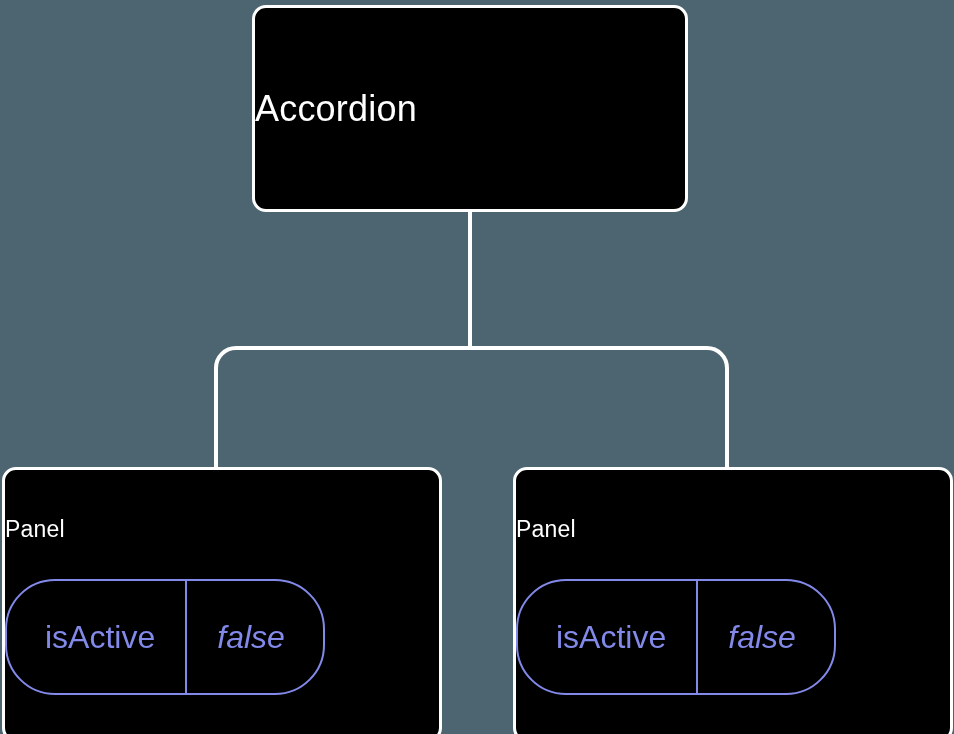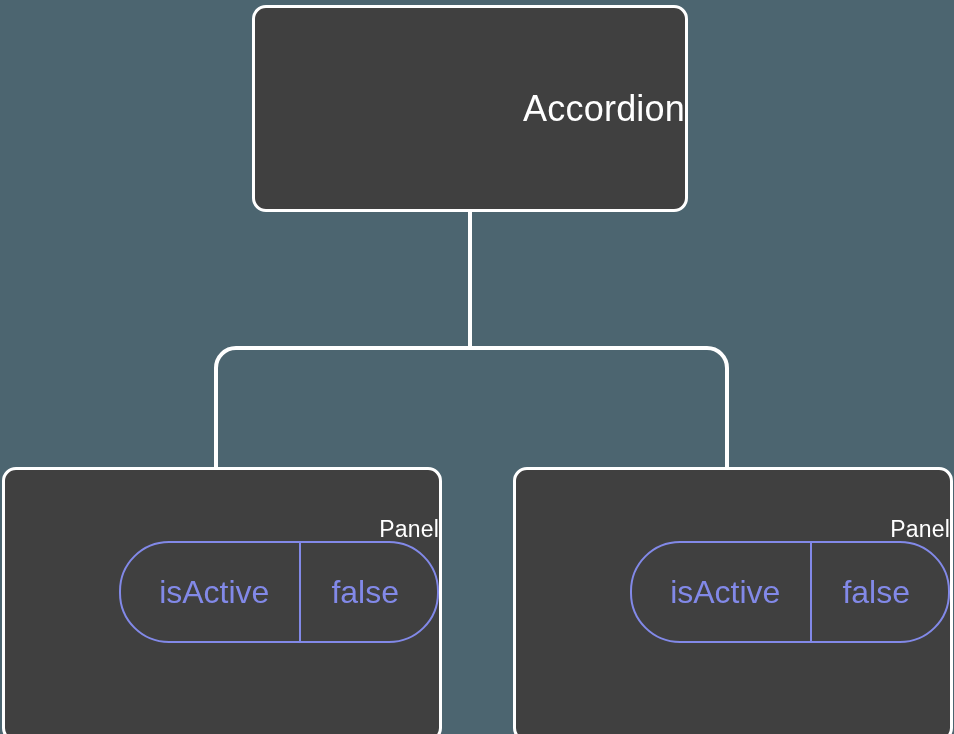--- a/index.html
+++ b/index.html
@@ -28,26 +28,26 @@
     position: absolute;
     inset: 0;
     width: 954px;
     height: 734px;
     pointer-events: none;
   }
 
   
   .node {
     position: absolute;
-    background: #404040;
+    background: #000000;
     border: 3px solid #ffffff;
     border-radius: 14px;
     display: flex;
     flex-direction: column;
-    align-items: flex-end;
+    align-items: flex-start;
   }
 
   .node-root {
     left: 252px;
     top: 5px;
     width: 436px;
     height: 207px;
     justify-content: center;
   }
 
@@ -70,21 +70,22 @@
     line-height: 1;
     white-space: nowrap;
   }
 
   .node-panel .node-title {
     font-size: 23px;
   }
 
   
   .state-pill {
-    height: 102px;
+    margin-top: 38px;
+    height: 116px;
     display: flex;
     align-items: stretch;
     border: 2px solid #8289e8;
     border-radius: 50px;
     background: transparent;
     overflow: hidden;
   }
 
   .pill-key,
   .pill-value {
@@ -97,20 +98,21 @@
     white-space: nowrap;
   }
 
   .pill-key {
     padding: 0 30px 0 38px;
     border-right: 2px solid #8289e8;
   }
 
   .pill-value {
     padding: 0 38px 0 30px;
+    font-style: italic;
   }
 </style>
 </head>
 <body>
 
 <div id="diagram">
 
   <svg id="edges" viewBox="0 0 954 734" width="954" height="734" aria-hidden="true">
     <path d="M 470 212 L 470 348" fill="none" stroke="#ffffff" stroke-width="4" stroke-linecap="butt"></path>
     <path d="M 470 348 L 236 348 A 20 20 0 0 0 216 368 L 216 470" fill="none" stroke="#ffffff" stroke-width="4" stroke-linecap="butt" stroke-linejoin="round"></path>

